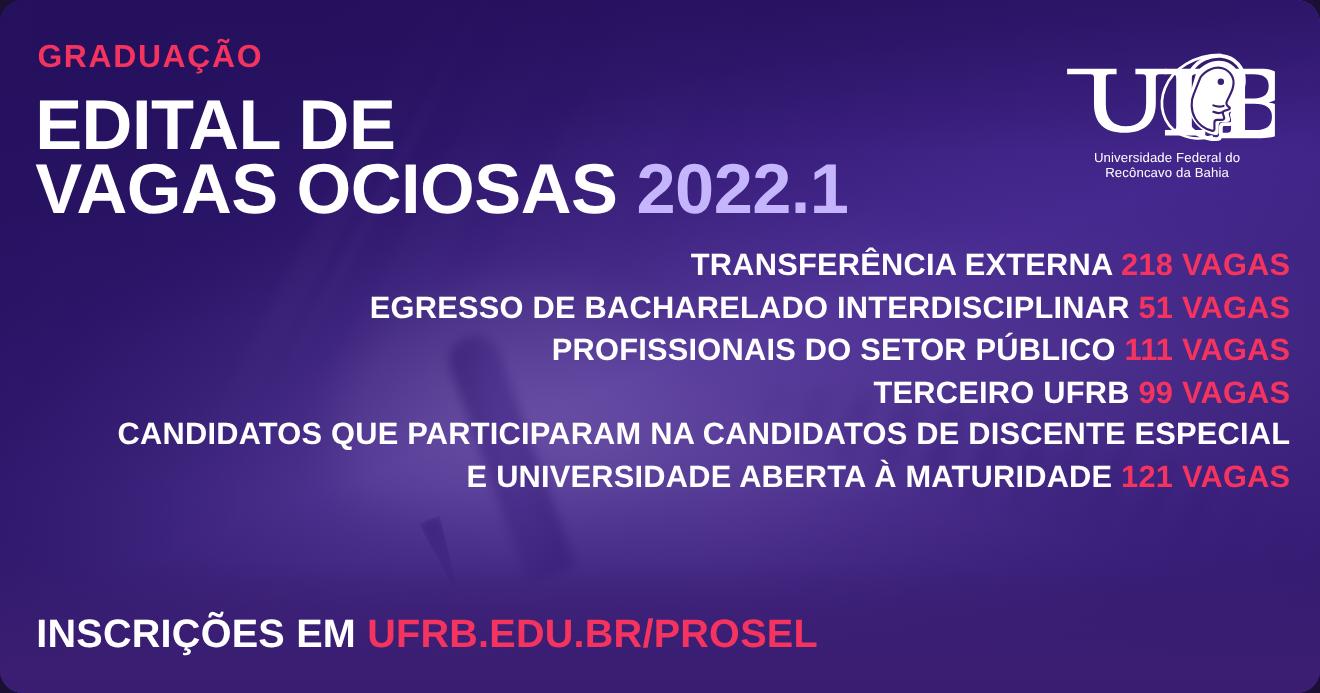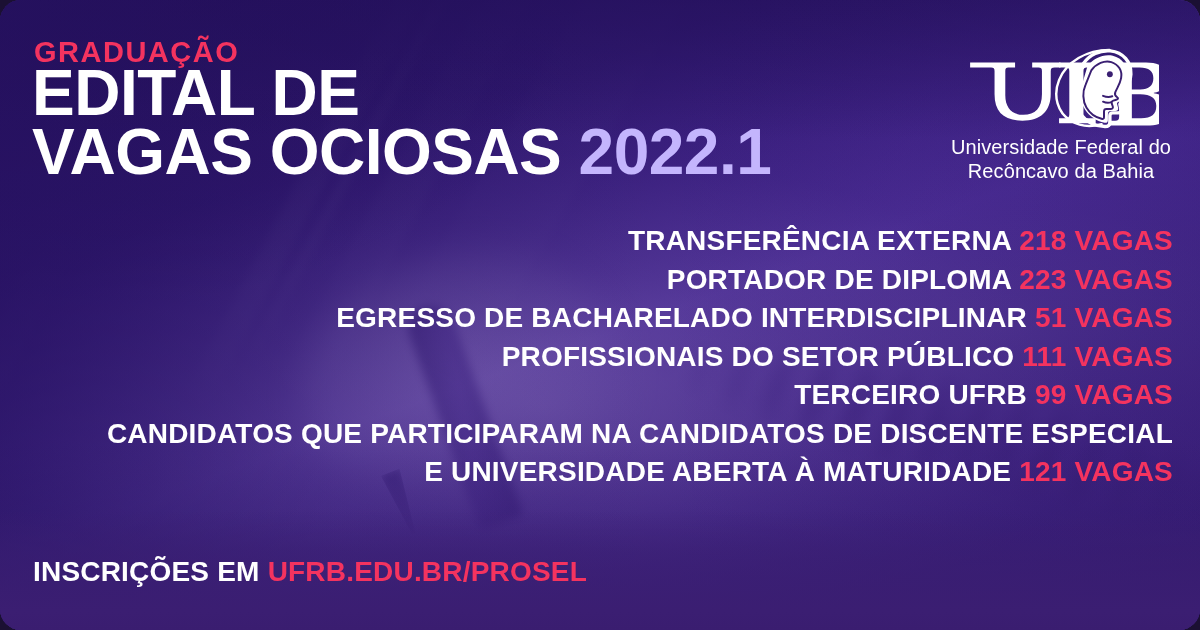--- a/index.html
+++ b/index.html
@@ -164,21 +164,21 @@
     font-size: 29px;
     font-weight: 700;
     letter-spacing: 1.5px;
     color: #f4335f;
     line-height: 1;
   }
 
   .headline {
     position: absolute;
     left: 32px;
-    top: 64px;
+    top: 84px;
     line-height: 0.92;
   }
   .headline .hl-line {
     display: block;
     font-size: 64px;
     font-weight: 800;
     color: #ffffff;
     letter-spacing: -0.5px;
     white-space: nowrap;
   }
@@ -202,21 +202,21 @@
     white-space: nowrap;
   }
   .vac-line .count {
     color: #f4335f;
   }
 
   .cta {
     position: absolute;
     left: 33px;
     top: 558px;
-    font-size: 28px;
+    font-size: 36px;
     font-weight: 700;
     color: #ffffff;
     letter-spacing: 0.2px;
     line-height: 1;
     white-space: nowrap;
   }
   .cta .url {
     color: #f4335f;
   }
 
@@ -230,21 +230,21 @@
   }
   .logo-mark {
     display: block;
     width: 196px;
     height: 86px;
     margin: 0 auto;
   }
   .logo-sub {
     margin-top: 6px;
     color: #ffffff;
-    font-size: 20px;
+    font-size: 12px;
     font-weight: 400;
     line-height: 1.18;
     letter-spacing: 0.1px;
   }
   .logo-sub span { display: block; }
 </style>
 </head>
 <body>
 
 <div class="poster">
@@ -271,21 +271,20 @@
 
     <div class="eyebrow">GRADUAÇÃO</div>
 
     <div class="headline">
       <span class="hl-line">EDITAL DE</span>
       <span class="hl-line"><span>VAGAS OCIOSAS</span> <span class="year">2022.1</span></span>
     </div>
 
     <div class="vacancy-list">
       <div class="vac-line"><span>TRANSFERÊNCIA EXTERNA</span> <span class="count">218 VAGAS</span></div>
-      <div class="vac-line"><span>PORTADOR DE DIPLOMA</span> <span class="count">223 VAGAS</span></div>
       <div class="vac-line"><span>EGRESSO DE BACHARELADO INTERDISCIPLINAR</span> <span class="count">51 VAGAS</span></div>
       <div class="vac-line"><span>PROFISSIONAIS DO SETOR PÚBLICO</span> <span class="count">111 VAGAS</span></div>
       <div class="vac-line"><span>TERCEIRO UFRB</span> <span class="count">99 VAGAS</span></div>
       <div class="vac-line"><span>CANDIDATOS QUE PARTICIPARAM NA CANDIDATOS DE DISCENTE ESPECIAL</span> <span class="count"></span></div>
       <div class="vac-line"><span>E UNIVERSIDADE ABERTA À MATURIDADE</span> <span class="count">121 VAGAS</span></div>
     </div>
 
     <div class="cta"><span>INSCRIÇÕES EM</span> <span class="url">UFRB.EDU.BR/PROSEL</span></div>
 
     <div class="logo">

